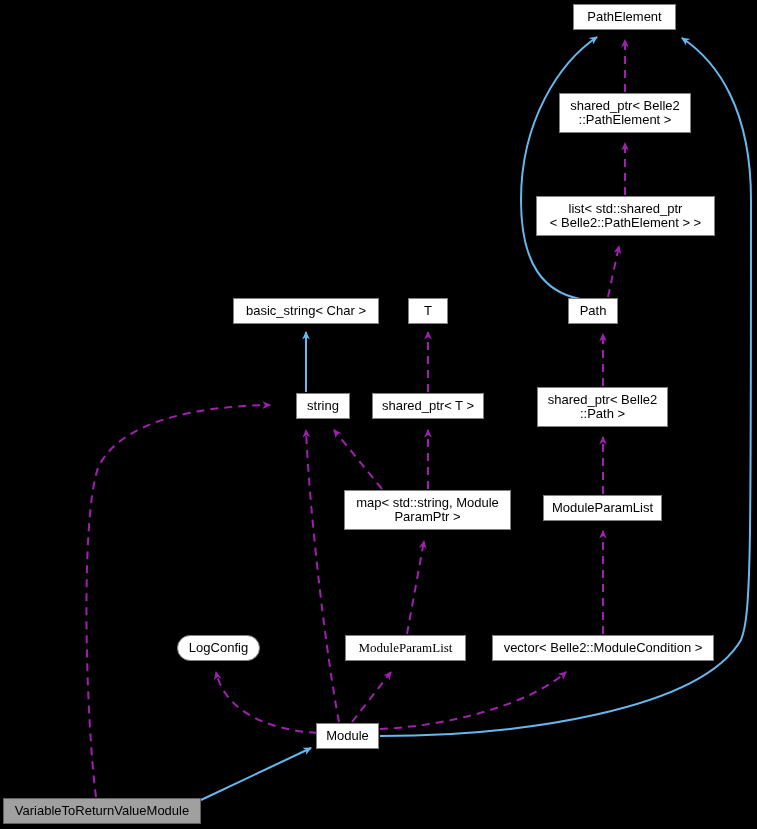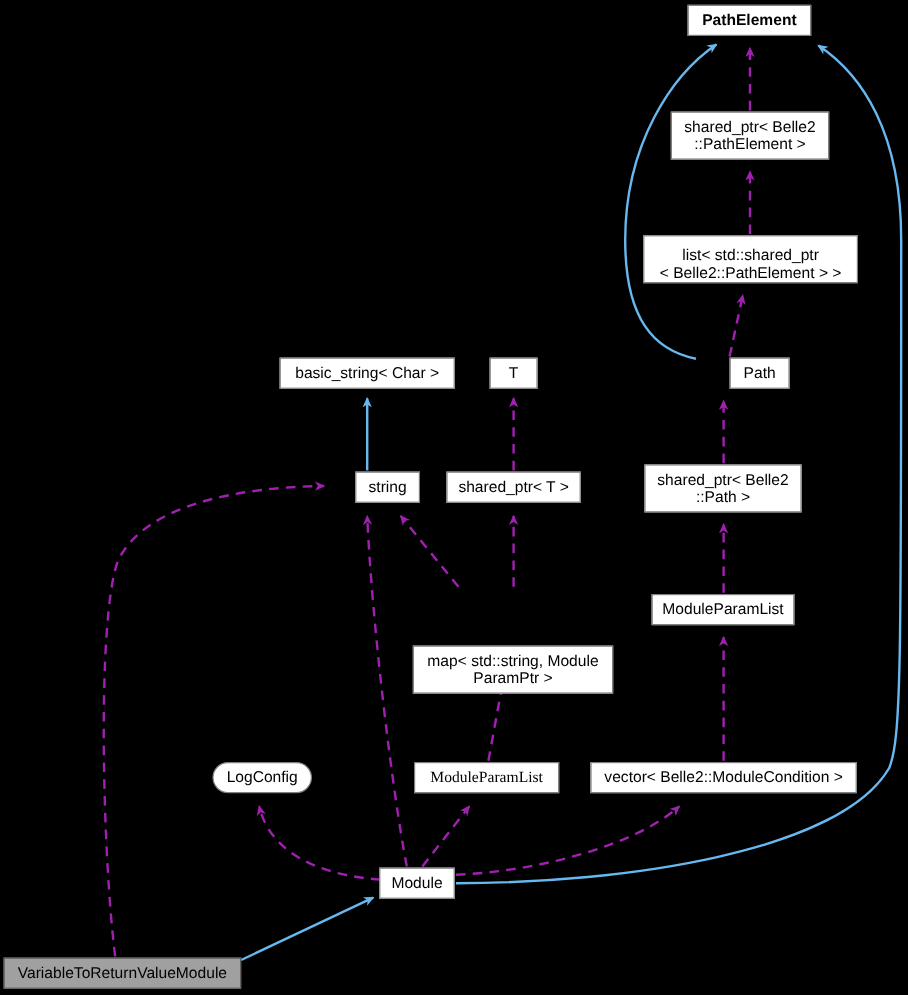--- a/index.html
+++ b/index.html
@@ -93,35 +93,35 @@
 
     <path d="M 317,733 C 272,730 226,714 216,672" fill="none" stroke="#a020b0" stroke-width="2" stroke-dasharray="8,6" marker-end="url(#arrow-purple)"></path>
 
     <path d="M 352,722 L 391,672" fill="none" stroke="#a020b0" stroke-width="2" stroke-dasharray="8,6" marker-end="url(#arrow-purple)"></path>
 
     <path d="M 380,729 C 450,726 530,704 566,672" fill="none" stroke="#a020b0" stroke-width="2" stroke-dasharray="8,6" marker-end="url(#arrow-purple)"></path>
 
     <path d="M 96,797 C 86,720 80,520 98,468 C 120,420 200,406 270,405" fill="none" stroke="#a020b0" stroke-width="2" stroke-dasharray="8,6" marker-end="url(#arrow-purple)"></path>
   </svg>
 
-  <div class="node" style="left:573px; top:4px; width:103px; height:26px;font-weight:bold;">
+  <div class="node" style="left:573px; top:4px; width:103px; height:26px;">
     <span class="node-label">PathElement</span>
   </div>
 
   <div class="node" style="left:559px; top:93px; width:132px; height:40px;">
     <span class="node-label">shared_ptr&lt; Belle2
 ::PathElement &gt;</span>
   </div>
 
-  <div class="node" style="left:536px; top:196px; width:179px; height:40px;align-items:flex-end;">
+  <div class="node" style="left:536px; top:196px; width:179px; height:40px;">
     <span class="node-label">list&lt; std::shared_ptr
 &lt; Belle2::PathElement &gt; &gt;</span>
   </div>
 
-  <div class="node" style="left:608px; top:298px; width:50px; height:26px;">
+  <div class="node" style="left:568px; top:298px; width:50px; height:26px;">
     <span class="node-label">Path</span>
   </div>
 
   <div class="node" style="left:233px; top:298px; width:146px; height:26px;">
     <span class="node-label">basic_string&lt; Char &gt;</span>
   </div>
 
   <div class="node" style="left:408px; top:298px; width:40px; height:26px;">
     <span class="node-label">T</span>
   </div>
@@ -132,21 +132,21 @@
 
   <div class="node" style="left:372px; top:393px; width:112px; height:26px;text-align:center;">
     <span class="node-label">shared_ptr&lt; T &gt;</span>
   </div>
 
   <div class="node" style="left:537px; top:387px; width:131px; height:40px;">
     <span class="node-label">shared_ptr&lt; Belle2
 ::Path &gt;</span>
   </div>
 
-  <div class="node" style="left:344px; top:490px; width:167px; height:40px;margin-top:48px;">
+  <div class="node" style="left:344px; top:490px; width:167px; height:40px;">
     <span class="node-label">map&lt; std::string, Module
 ParamPtr &gt;</span>
   </div>
 
   <div class="node" style="left:543px; top:495px; width:119px; height:26px;">
     <span class="node-label">ModuleParamList</span>
   </div>
 
   <div class="node" style="left:177px; top:635px; width:83px; height:26px;border-radius:13px;">
     <span class="node-label">LogConfig</span>

